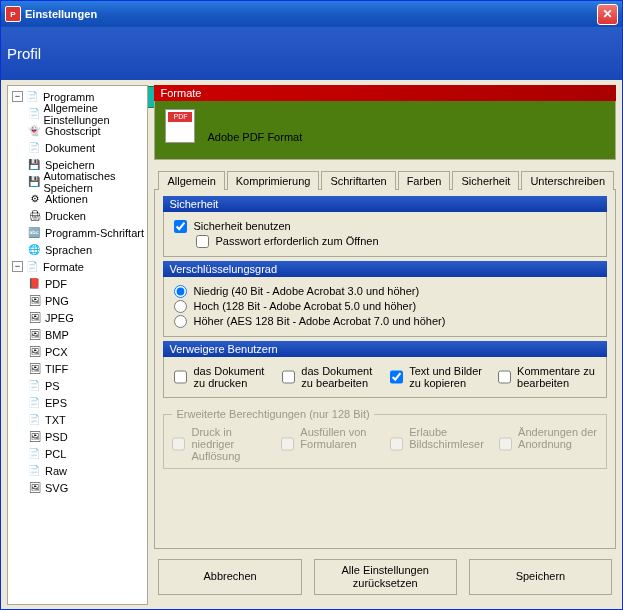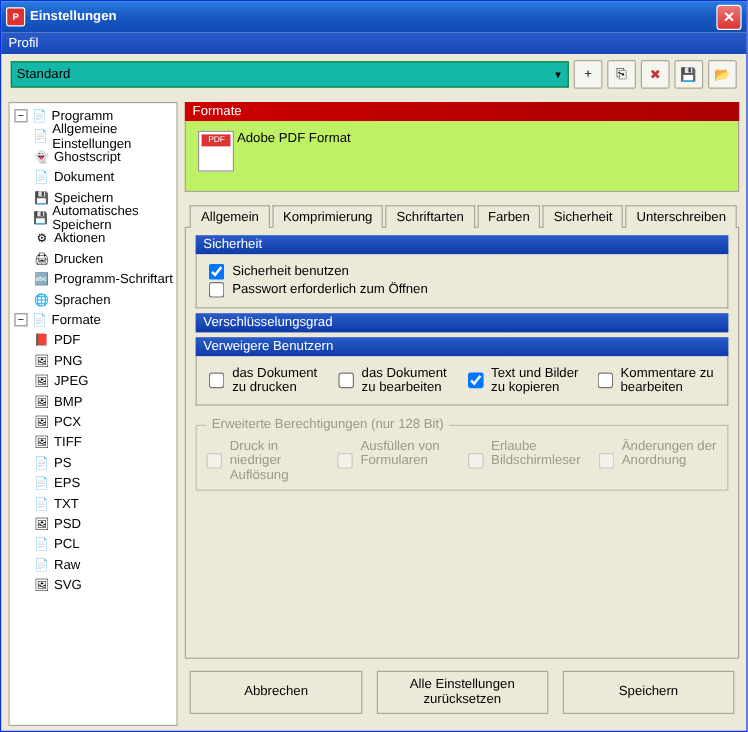--- a/index.html
+++ b/index.html
@@ -2,35 +2,35 @@
 <html><head>
 <meta charset="utf-8">
 <style>
 *{box-sizing:border-box;margin:0;padding:0;font-family:Tahoma,Arial,sans-serif;font-size:11px}
 body{background:#ece9d8;overflow:hidden}
 .window{width:623px;height:610px;border:1px solid #0831d9;background:#ece9d8;position:relative}
 .titlebar{height:26px;background:linear-gradient(180deg,#2a7ce0 0%,#1859c2 50%,#114bb5 100%);display:flex;align-items:center;padding:0 4px;color:#fff;font-weight:bold;font-size:12px}
 .titlebar-icon{width:16px;height:16px;margin-right:4px;background:#d33;border:1px solid #fff;border-radius:2px;display:flex;align-items:center;justify-content:center;font-size:8px}
 .title-text{flex:1}
 .win-close{width:21px;height:21px;background:linear-gradient(180deg,#e77 0%,#d33 100%);border:1px solid #fff;border-radius:3px;color:#fff;font-weight:bold;font-size:12px;display:flex;align-items:center;justify-content:center;cursor:pointer}
-.profile-bar{background:linear-gradient(180deg,#2a5cc8 0%,#1848b8 100%);color:#fff;padding:3px 6px;font-size:11px}
+.profile-bar{background:linear-gradient(180deg,#2a5cc8 0%,#1848b8 100%);color:#fff;padding:18px 6px;font-size:15px}
 .profile-row{display:flex;align-items:center;gap:4px;padding:5px 8px}
 .profile-select{flex:1;height:22px;background:#14b8a6;border:1px solid #15803d;padding:0 4px;display:flex;align-items:center;justify-content:space-between;cursor:pointer}
 .dd-arrow{font-size:8px}
 .tbtn{width:24px;height:24px;border:1px solid #aca899;background:#f5f5f0;display:flex;align-items:center;justify-content:center;cursor:pointer;border-radius:2px}
 .content{display:flex;position:absolute;top:84px;bottom:0;left:0;right:0}
 .sidebar{width:186px;border:1px solid #aca899;margin:0 4px 4px 6px;background:#fff;overflow:auto;padding:2px}
 .tree-item{display:flex;align-items:center;height:17px;gap:3px;padding-left:2px;cursor:pointer}
 .tree-item.child{padding-left:18px}
 .expander{width:11px;height:11px;border:1px solid #919191;font-size:9px;line-height:9px;text-align:center;background:#fff}
 .tree-icon{width:14px;height:14px;display:flex;align-items:center;justify-content:center;font-size:10px}
 .sel{background:#fff}
 .main{flex:1;margin:0 6px 4px 2px;display:flex;flex-direction:column}
 .format-header{background:linear-gradient(90deg,#c00 0%,#a00 100%);color:#fff;padding:2px 6px;font-size:11px}
-.format-body{background:#bef264;border:1px solid #aca899;border-top:none;padding:8px 10px 16px;display:flex;align-items:flex-start;gap:2px}
+.format-body{background:#4d7c0f;border:1px solid #aca899;border-top:none;padding:8px 10px 16px;display:flex;align-items:flex-end;gap:12px}
 .pdf-thumb{width:30px;height:34px;border:1px solid #999;background:#fff;position:relative}
 .pdf-thumb::before{content:"PDF";position:absolute;top:2px;left:2px;right:2px;height:10px;background:#d33;color:#fff;font-size:7px;text-align:center;line-height:10px}
 .tabs{display:flex;margin-top:10px;padding-left:4px}
 .tab{padding:3px 8px;border:1px solid #aca899;border-bottom:none;background:#ece9d8;margin-right:2px;cursor:pointer;position:relative;top:1px}
 .tab.active{background:#ece9d8;z-index:2}
 .tab-panel{flex:1;border:1px solid #aca899;background:#ece9d8;padding:6px 8px;overflow:auto}
 .section-title{background:linear-gradient(180deg,#2a5cc8 0%,#0e3aa8 100%);color:#fff;padding:2px 6px;font-size:11px;margin-top:4px}
 .section-title.first{margin-top:0}
 .section-body{border:1px solid #aca899;border-top:none;background:#ece9d8;padding:6px 10px}
 .check-row,.radio-row{display:flex;gap:6px;margin:2px 0}
@@ -188,26 +188,40 @@
           <div class="tab active">Sicherheit</div>
           <div class="tab">Unterschreiben</div>
         </div>
       <div class="tab-panel">
         <div class="section-title first">Sicherheit</div>
         <div class="section-body">
           <div class="check-row">
             <input type="checkbox" checked="" style="">
             <span>Sicherheit benutzen</span>
           </div>
-          <div class="check-row" style="">
+          <div class="check-row" style="margin-left:22px">
             <input type="checkbox" style="">
             <span>Passwort erforderlich zum Öffnen</span>
           </div>
         </div>
         <div class="section-title">Verschlüsselungsgrad</div>
+        <div class="section-body" id="enc">
+            <div class="radio-row">
+              <input type="radio" name="enc" checked="" style="">
+              <span>Niedrig (40 Bit - Adobe Acrobat 3.0 und höher)</span>
+            </div>
+            <div class="radio-row">
+              <input type="radio" name="enc" style="">
+              <span>Hoch (128 Bit - Adobe Acrobat 5.0 und höher)</span>
+            </div>
+            <div class="radio-row">
+              <input type="radio" name="enc" style="">
+              <span>Höher (AES 128 Bit - Adobe Acrobat 7.0 und höher)</span>
+            </div>
+          </div>
         <div class="section-title">Verweigere Benutzern</div>
         <div class="section-body">
             <div class="deny-grid" id="deny">
               <div class="check-row">
                 <input type="checkbox" style="">
                 <span>das Dokument zu drucken</span>
               </div>
               <div class="check-row">
                 <input type="checkbox" style="">
                 <span>das Dokument zu bearbeiten</span>

